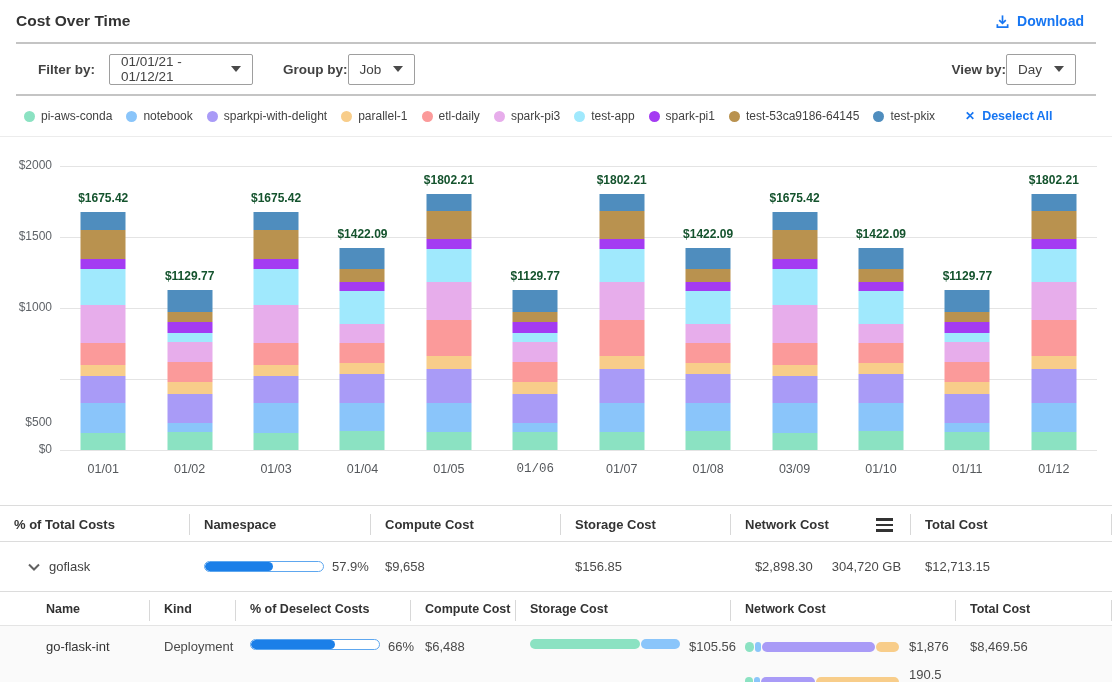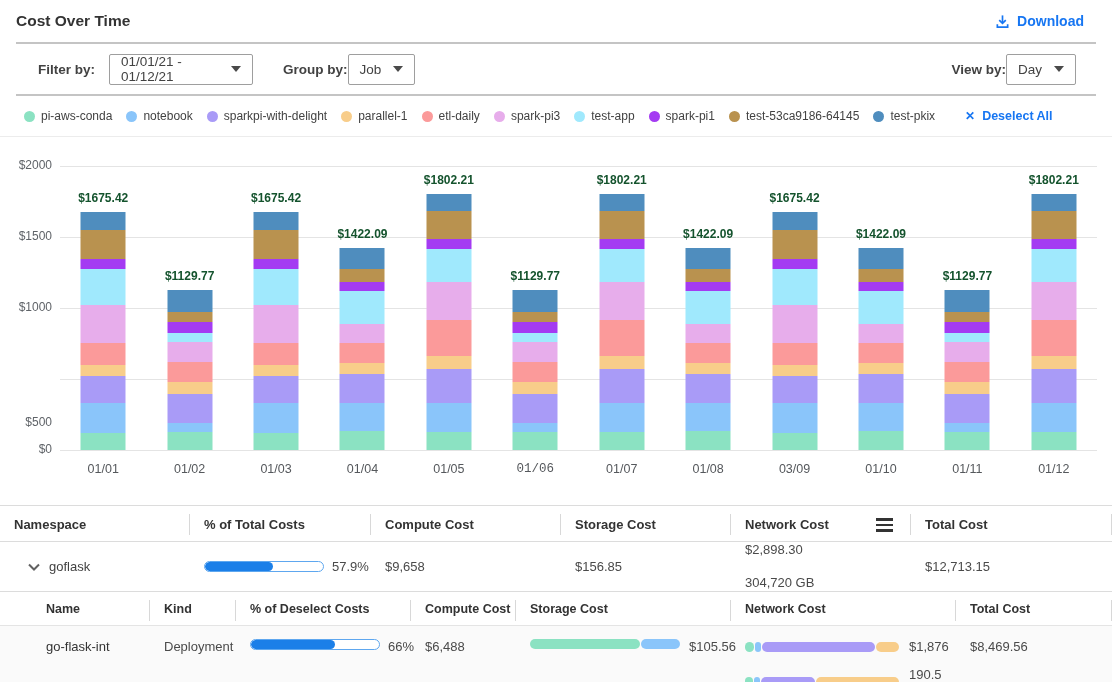--- a/index.html
+++ b/index.html
@@ -66,21 +66,21 @@
   .th { position:relative; font-size:13px; font-weight:700; color:#333;
         padding:11px 0 10px 14px; }
   .th::after { content:''; position:absolute; right:0; top:8px; height:21px; width:1px;
                background:#D8D8D8; }
   .thead  { border-bottom:1px solid #DCDCDC; height:36px; }
   .thead2 { border-bottom:1px solid #E4E4E4; height:34px; }
   .thead2 .th { padding-top:10px; font-size:12.5px; }
   .nsrow { height:50px; align-items:center; border-bottom:1px solid #DCDCDC; }
   .td { font-size:13px; color:#4A4A4A; padding-left:14px; display:flex; align-items:center; }
   .td.first { padding-left:28px; gap:9px; color:#424242; }
-  .two-line { flex-direction:column; align-items:flex-start; justify-content:center;
+  .two-line { flex-direction:row; align-items:flex-start; justify-content:center;
               gap:19px; line-height:14px; }
   .chev { display:flex; align-items:center; }
   .progress { height:11px; border:1.5px solid #5EA7EF; border-radius:6px; background:#fff;
               overflow:hidden; flex:none; }
   .progress-fill { height:100%; background:#1B7FE8; border-radius:6px; }
   .p-ns { width:120px; } .p-wl { width:130px; }
   .pct { margin-left:8px; }
   .wrow { background:#FAFAFA; height:57px; }
   .wrow .td { align-items:flex-start; padding-top:13px; }
   .minibar { display:flex; gap:1px; height:10px; flex:none; }
@@ -360,22 +360,22 @@
         <div class="seg" style="height: 16.7858px; background: rgb(79, 141, 190);"></div>
       </div>
       <div class="bar-total" style="left: 95.8333%; bottom: 262.914px;">$1802.21</div>
       <div class="xtick" style="left: 95.8333%;">01/12</div>
     </div>
 </div>
 
 <div class="table">
 
   <div class="trow thead">
+    <div class="th">% of Total Costs</div>
     <div class="th">Namespace</div>
-    <div class="th">% of Total Costs</div>
     <div class="th">Compute Cost</div>
     <div class="th">Storage Cost</div>
     <div class="th">
       <span>Network Cost</span>
       <span class="hamburger">
           <i></i>
           <i></i>
           <i></i>
         </span>
     </div>

